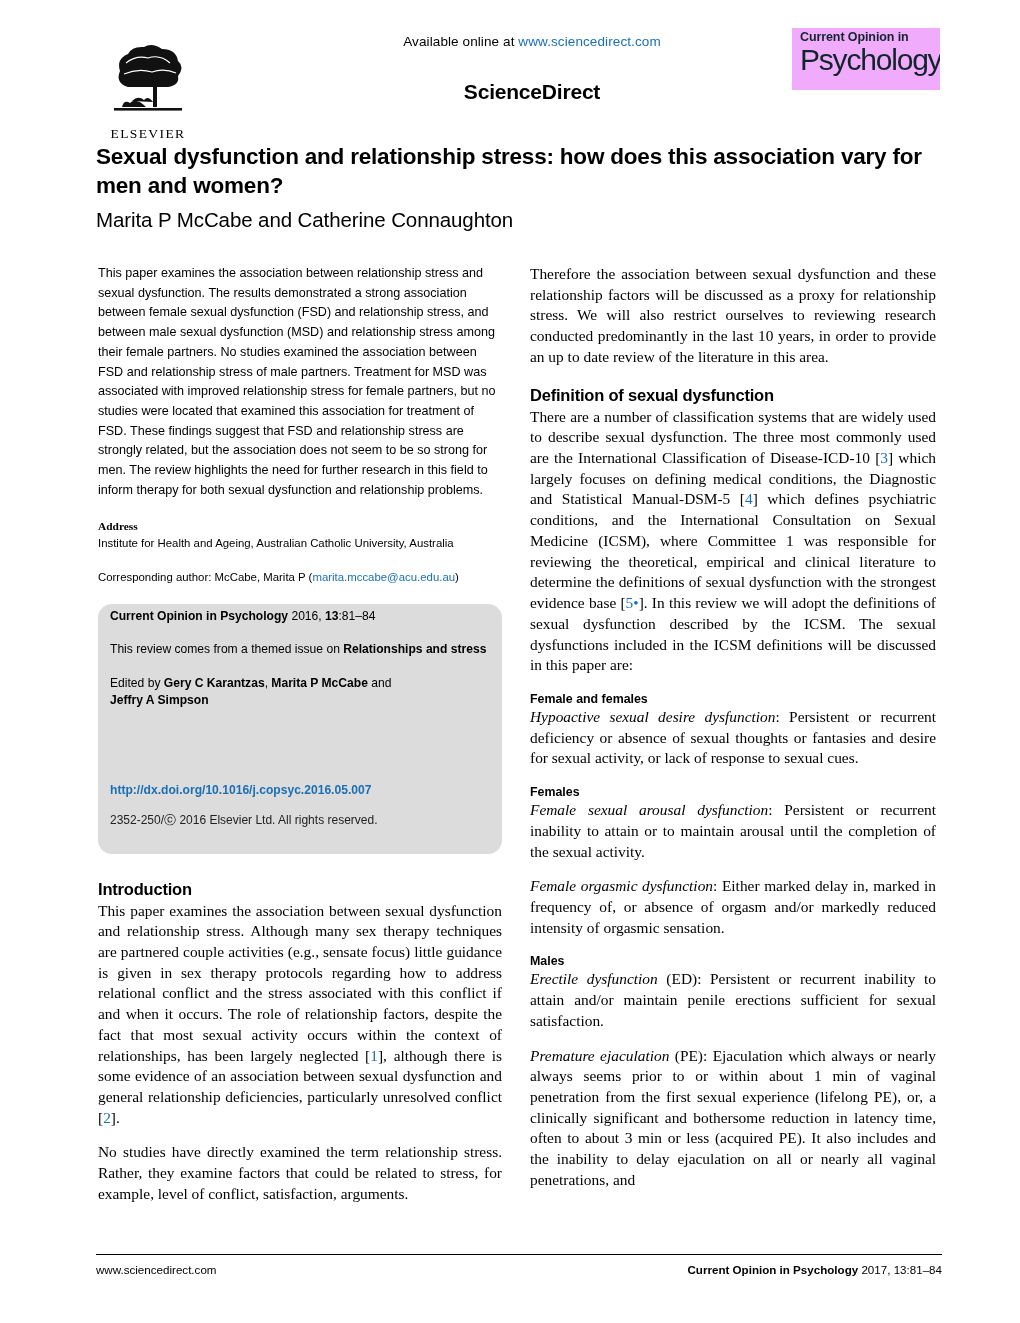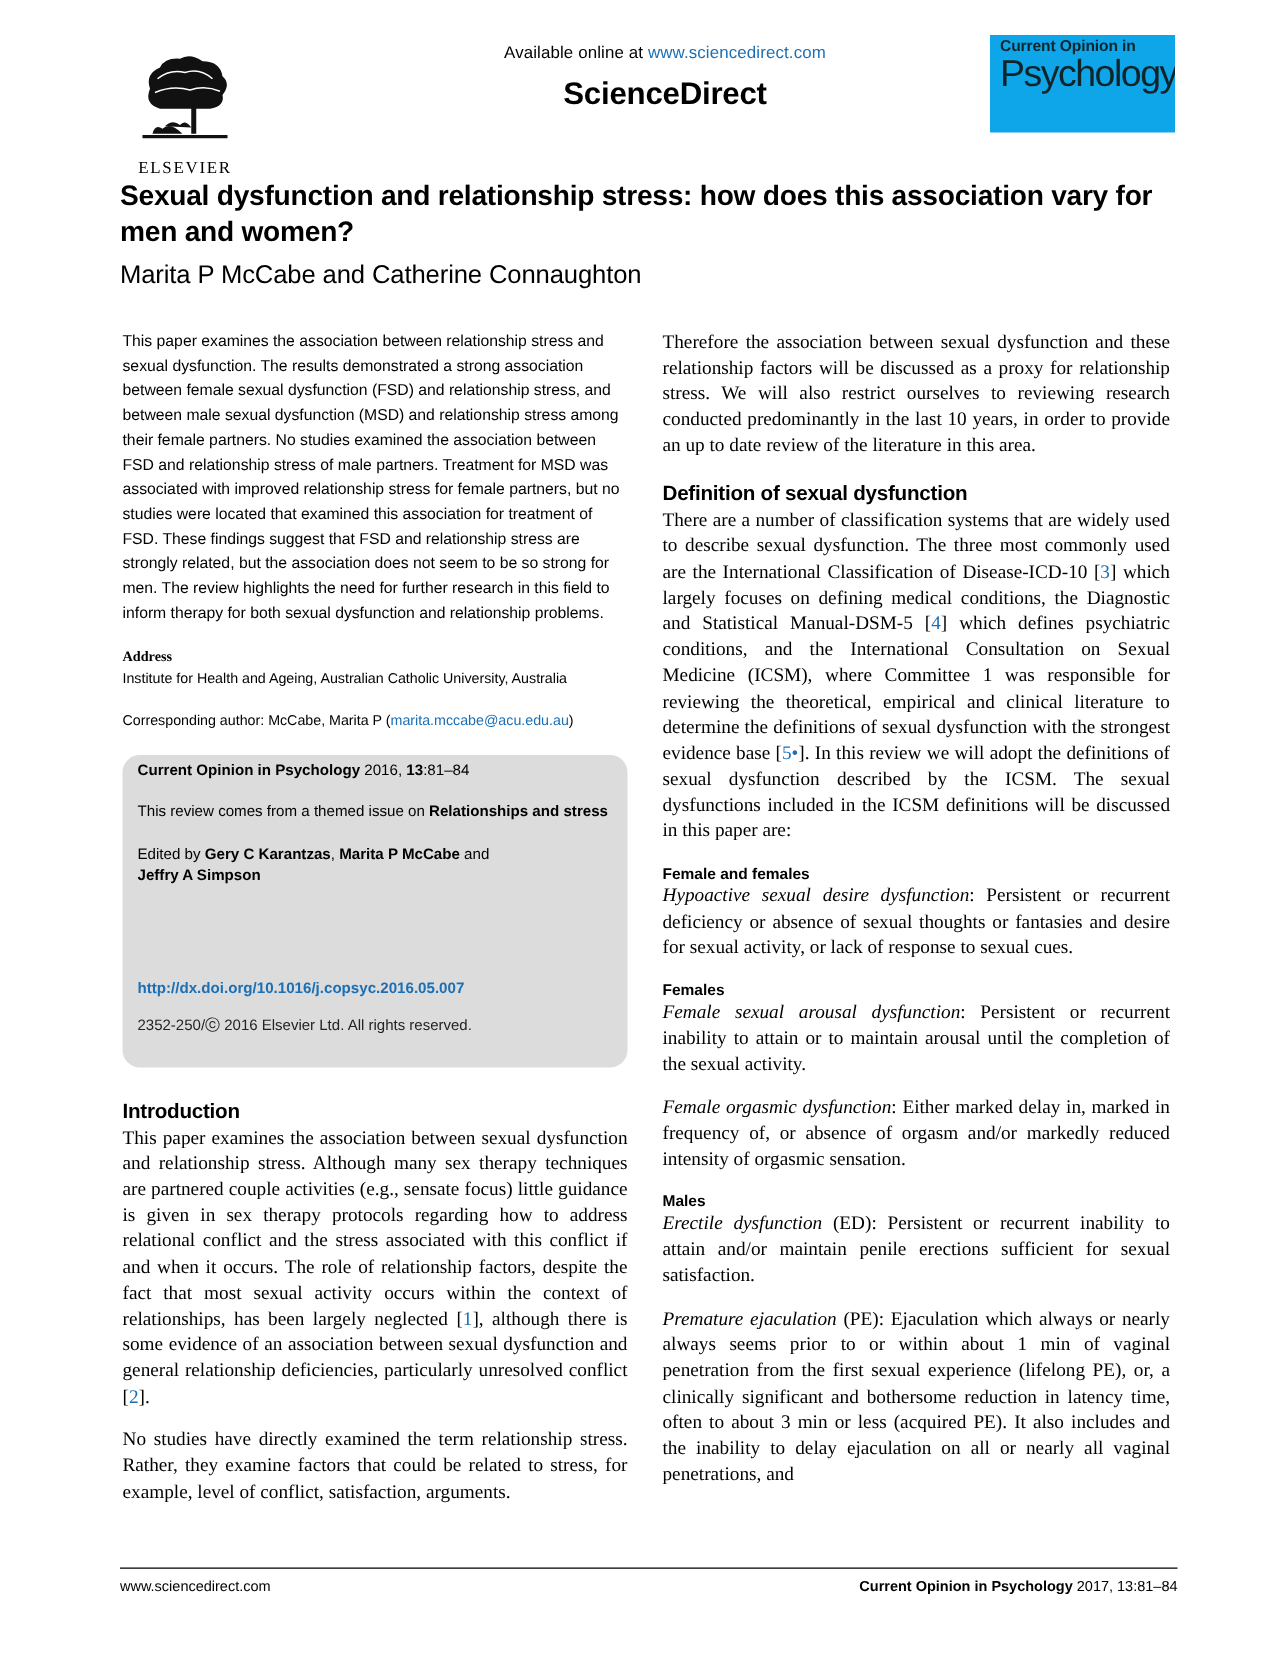--- a/index.html
+++ b/index.html
@@ -62,31 +62,31 @@
   .sd-avail {
     font-family: "Liberation Sans", sans-serif;
     font-size: 13.5px;
     color: #000;
     letter-spacing: 0.1px;
   }
   .sd-avail .sd-url { color: #1a6fb5; }
   .sd-name {
     font-family: "Liberation Sans", sans-serif;
     font-weight: bold;
-    font-size: 25px;
-    margin-top: 12px;
+    font-size: 21px;
+    margin-top: 31px;
     letter-spacing: -0.2px;
   }
   .journal-badge {
     position: absolute;
     right: 0;
     top: 4px;
     width: 148px;
-    height: 78px;
-    background: #0ea5e9;
+    height: 62px;
+    background: #f0abfc;
     padding: 3px 6px 2px 8px;
     box-sizing: border-box;
     overflow: hidden;
   }
   .journal-badge .jb-top {
     font-family: "Liberation Sans", sans-serif;
     font-size: 12.5px;
     font-weight: bold;
     color: #11262a;
     line-height: 1.05;

